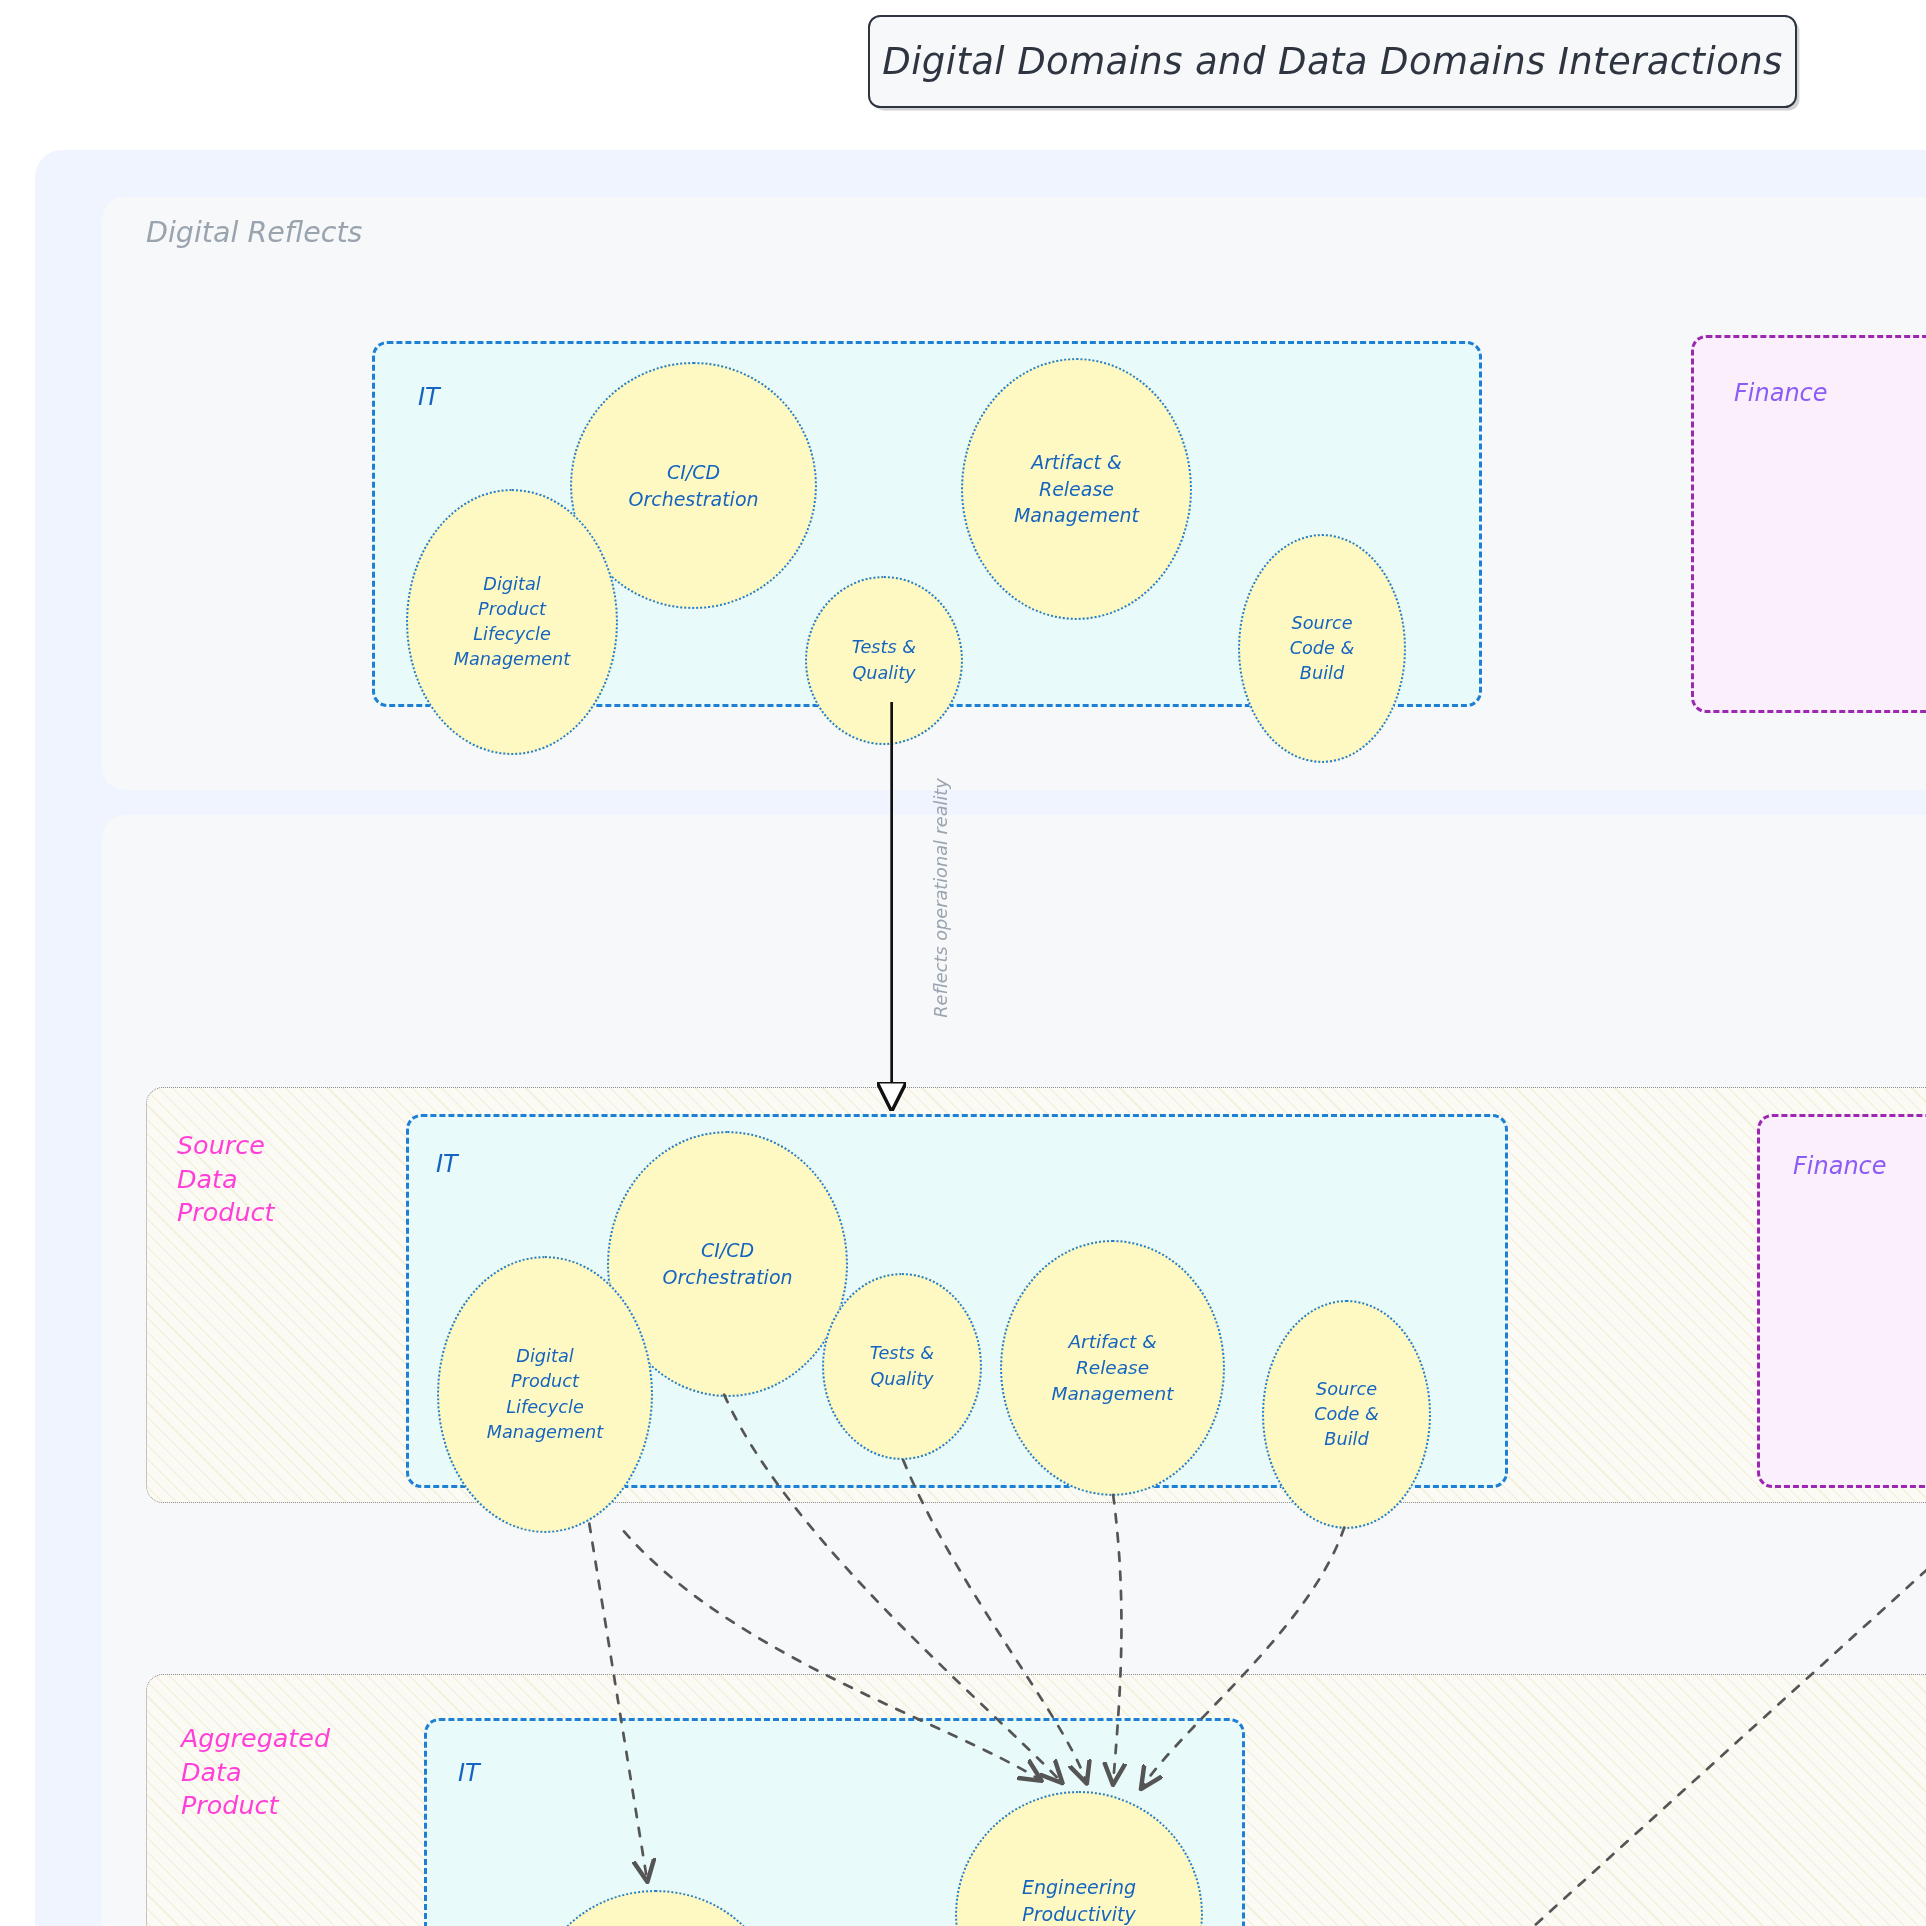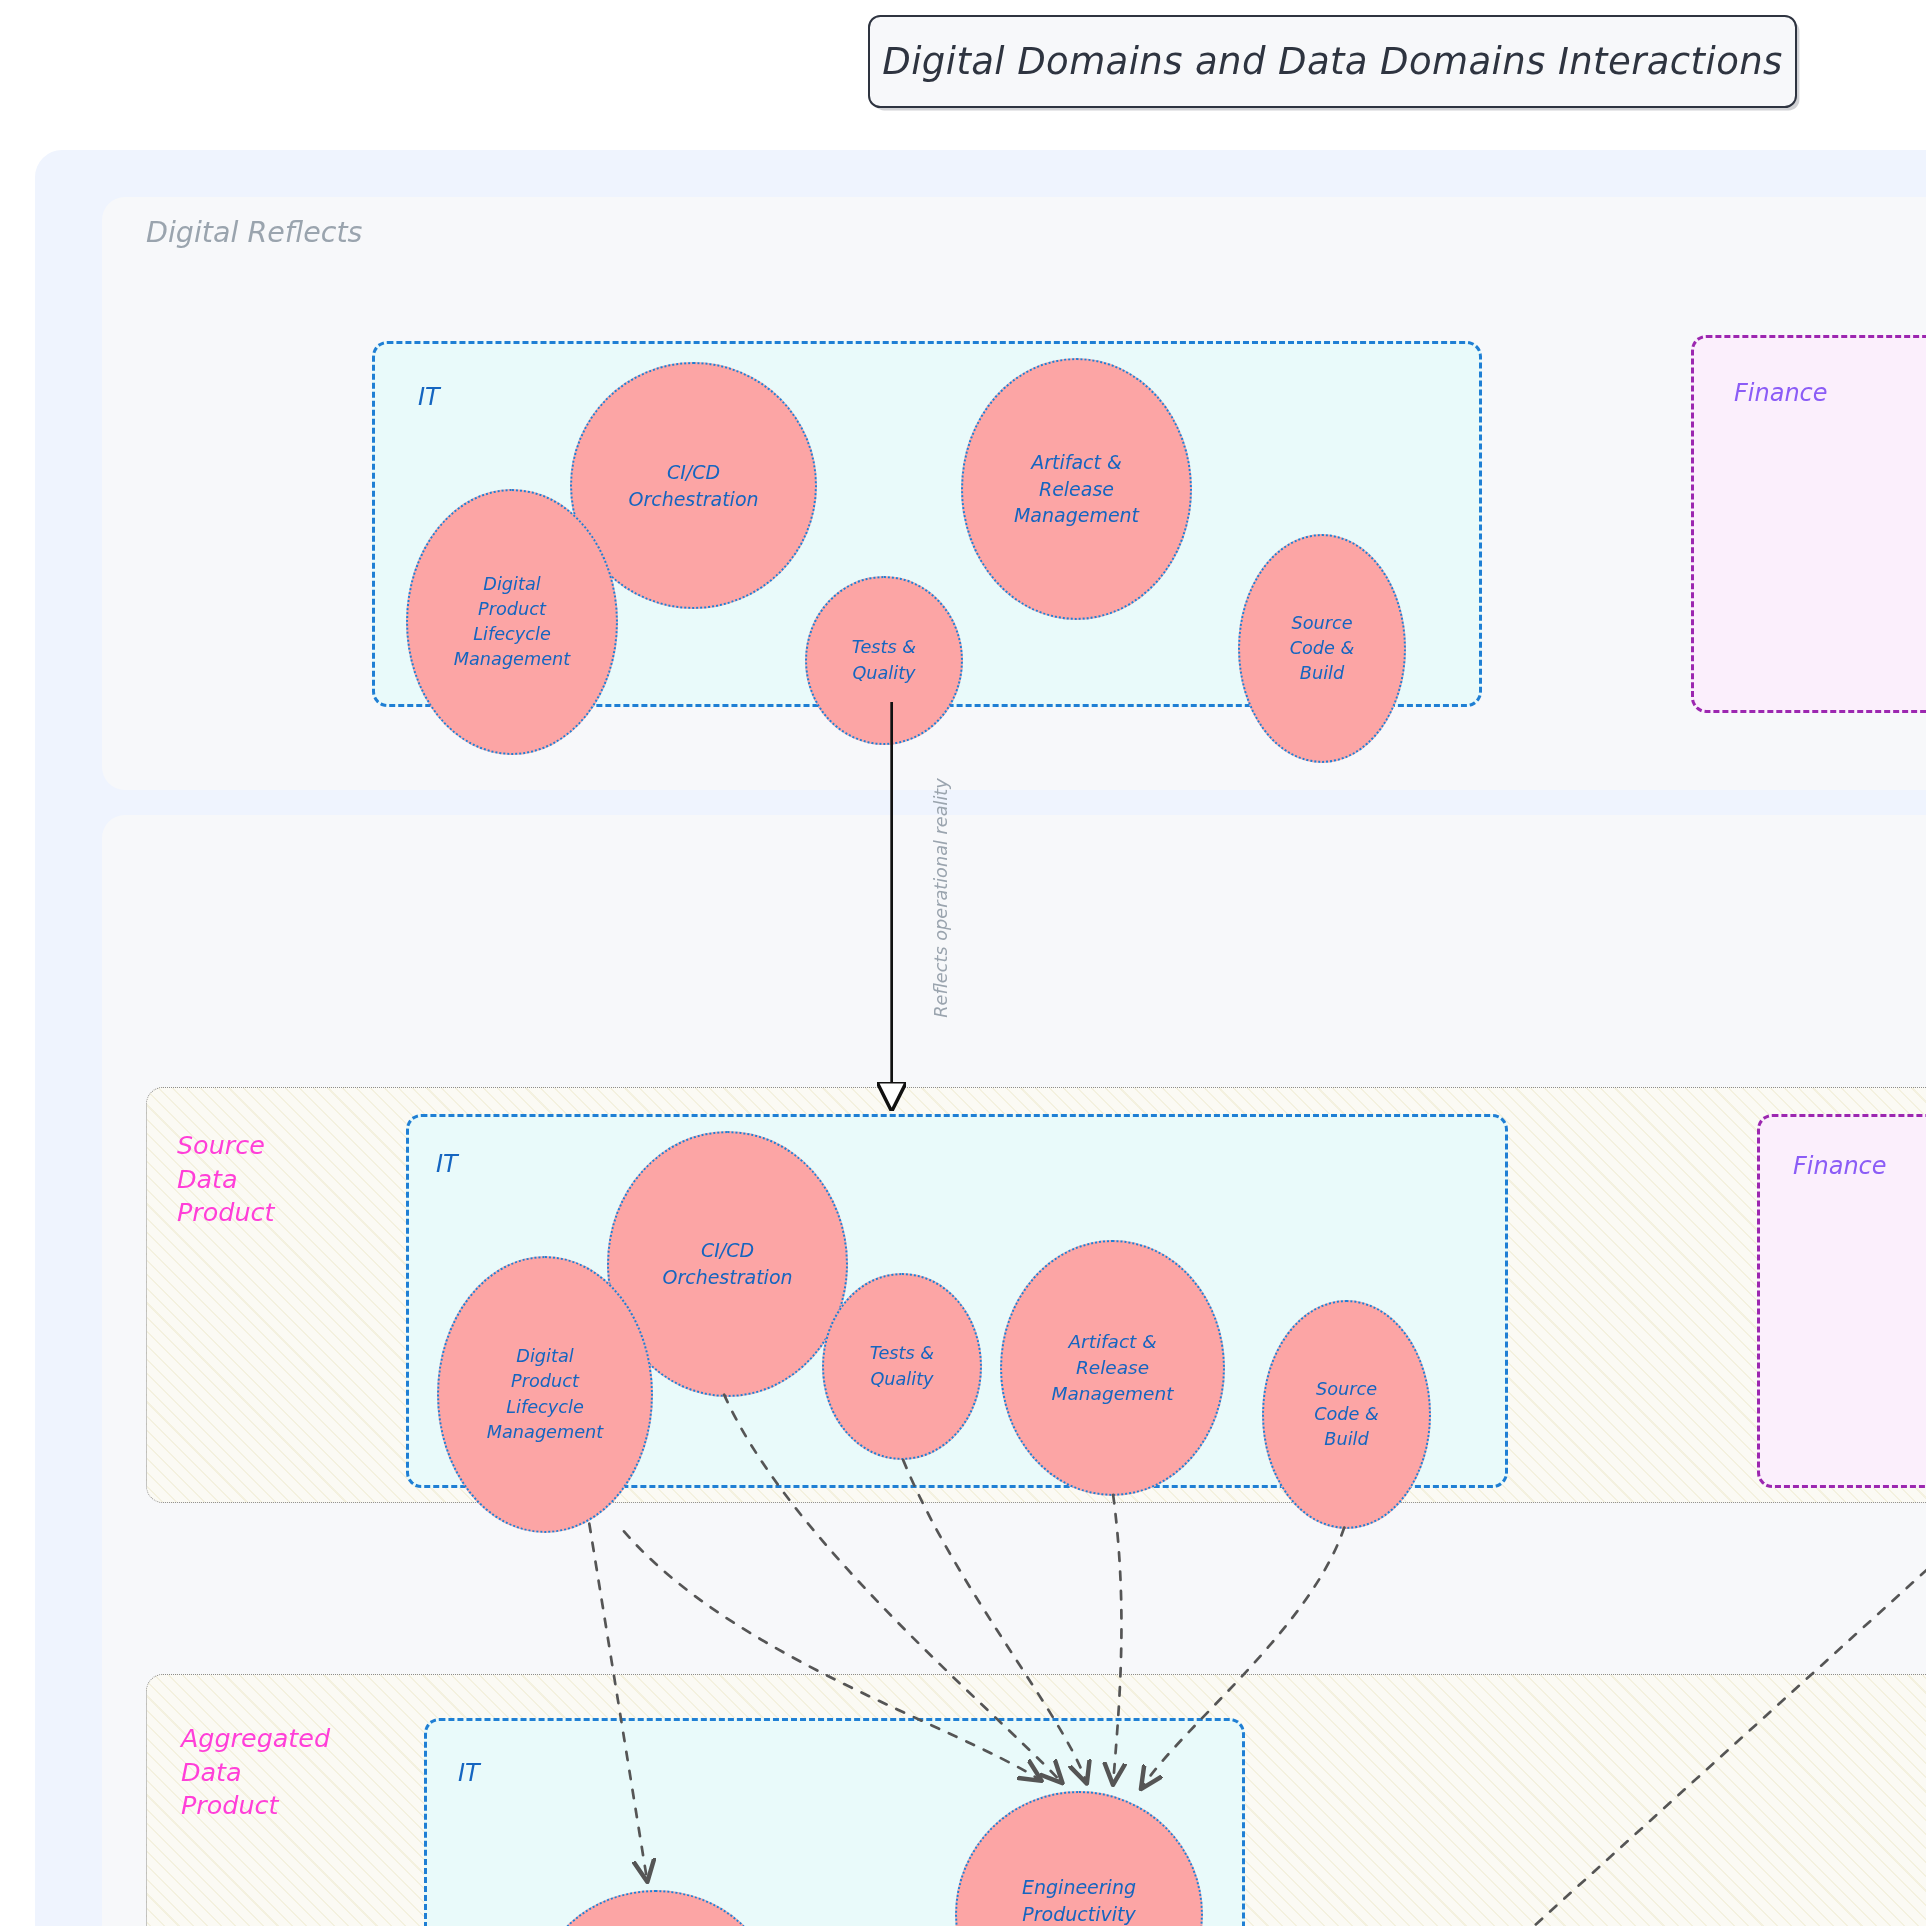--- a/index.html
+++ b/index.html
@@ -42,21 +42,21 @@
   .dbox.it{border:3.1px dashed #1f7fd4;background:#E9FAFA;}
   .dbox.fin{border:3.1px dashed #9C27B0;background:#FBEFFC;}
   .dbox-title{position:absolute;font-family:"DejaVu Sans",sans-serif;font-size:24px;
       font-style:italic;z-index:8;white-space:nowrap;}
   .dbox-title.it{color:#1565C0;}
   .dbox-title.fin{color:#8b5cf6;}
 
   
   .node{position:absolute;border-radius:50%;display:flex;align-items:center;
       justify-content:center;text-align:center;z-index:9;box-sizing:border-box;}
-  .node.it{border:2.3px dotted #1f7fd4;background:#fca5a5;}
+  .node.it{border:2.3px dotted #1f7fd4;background:#fef9c3;}
   .node-lbl{font-family:"DejaVu Sans",sans-serif;font-style:italic;line-height:1.42;
       white-space:pre-line;padding:0 3.1px;}
   .node.it .node-lbl{color:#1565C0;}
 
   
   #edges{position:absolute;left:0;top:0;width:2737px;height:2874px;z-index:12;pointer-events:none;}
 
   .edge-label{position:absolute;font-family:"DejaVu Sans",sans-serif;font-size:17.7px;
       color:#9AA4AE;font-style:italic;white-space:nowrap;z-index:14;
       transform-origin:center center;transform:rotate(-90deg);}

